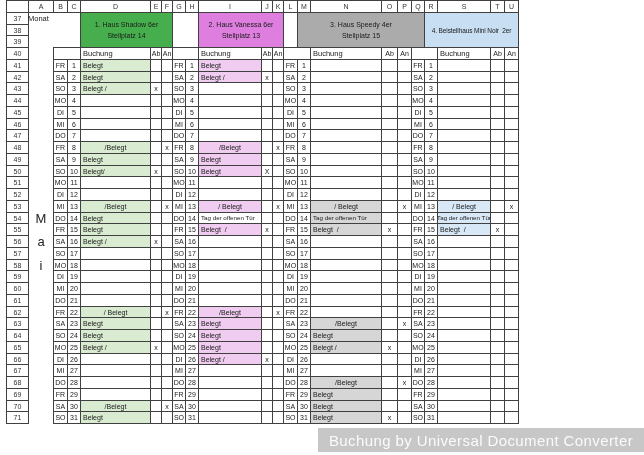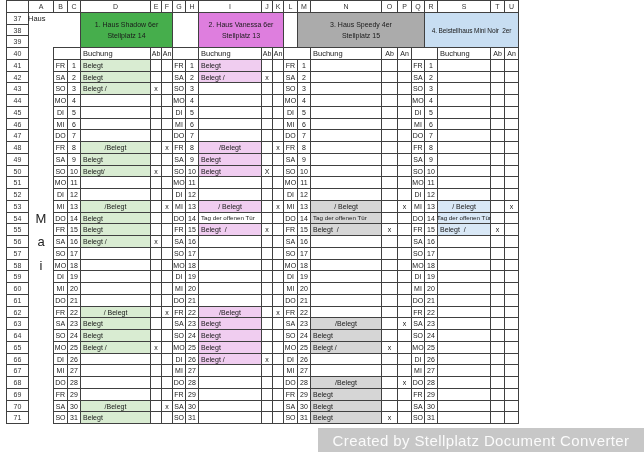--- a/index.html
+++ b/index.html
@@ -75,21 +75,21 @@
       <div class="cell hdr bd" style="left: 6px; top: 306px; width: 23px; height: 12px;">62</div>
       <div class="cell hdr bd" style="left: 6px; top: 317px; width: 23px; height: 13px;">63</div>
       <div class="cell hdr bd" style="left: 6px; top: 329px; width: 23px; height: 13px;">64</div>
       <div class="cell hdr bd" style="left: 6px; top: 341px; width: 23px; height: 13px;">65</div>
       <div class="cell hdr bd" style="left: 6px; top: 353px; width: 23px; height: 12px;">66</div>
       <div class="cell hdr bd" style="left: 6px; top: 364px; width: 23px; height: 13px;">67</div>
       <div class="cell hdr bd" style="left: 6px; top: 376px; width: 23px; height: 13px;">68</div>
       <div class="cell hdr bd" style="left: 6px; top: 388px; width: 23px; height: 13px;">69</div>
       <div class="cell hdr bd" style="left: 6px; top: 400px; width: 23px; height: 12px;">70</div>
       <div class="cell hdr bd" style="left: 6px; top: 411px; width: 23px; height: 13px;">71</div>
-      <div class="cell monat" style="left: 28px; top: 12px; width: 26px; height: 13px;">Haus</div>
+      <div class="cell monat" style="left: 28px; top: 12px; width: 26px; height: 13px;">Monat</div>
       <div class="cell mai" style="left: 28px; top: 212px; width: 26px; height: 12px;">M</div>
       <div class="cell mai" style="left: 28px; top: 235px; width: 26px; height: 13px;">a</div>
       <div class="cell mai" style="left: 28px; top: 259px; width: 26px; height: 12px;">i</div>
       <div class="cell htitle bd" style="left: 80px; top: 12px; width: 93px; height: 36px; background: rgb(70, 174, 76);"><div>1. Haus Shadow 6er</div><div>Stellplatz 14</div></div>
       <div class="cell bd" style="left: 53px; top: 47px; width: 28px; height: 13px;"></div>
       <div class="cell pad bd" style="left: 80px; top: 47px; width: 71px; height: 13px; justify-content: flex-start; font-size: 7.5px;">Buchung</div>
       <div class="cell bd" style="left: 150px; top: 47px; width: 12px; height: 13px;">Ab</div>
       <div class="cell bd" style="left: 161px; top: 47px; width: 12px; height: 13px;">An</div>
       <div class="cell dn bd" style="left: 53px; top: 59px; width: 15px; height: 13px;">FR</div>
       <div class="cell dn bd" style="left: 67px; top: 59px; width: 14px; height: 13px;">1</div>
@@ -720,14 +720,14 @@
       <div class="cell dn bd" style="left: 424px; top: 400px; width: 14px; height: 12px;">30</div>
       <div class="cell pad bkg bd" style="left: 437px; top: 400px; width: 54px; height: 12px; justify-content: flex-start;"></div>
       <div class="cell bd" style="left: 490px; top: 400px; width: 15px; height: 12px;"></div>
       <div class="cell bd" style="left: 504px; top: 400px; width: 15px; height: 12px;"></div>
       <div class="cell dn bd" style="left: 411px; top: 411px; width: 14px; height: 13px;">SO</div>
       <div class="cell dn bd" style="left: 424px; top: 411px; width: 14px; height: 13px;">31</div>
       <div class="cell pad bkg bd" style="left: 437px; top: 411px; width: 54px; height: 13px; justify-content: flex-start;"></div>
       <div class="cell bd" style="left: 490px; top: 411px; width: 15px; height: 13px;"></div>
       <div class="cell bd" style="left: 504px; top: 411px; width: 15px; height: 13px;"></div>
     </div>
-  <div id="watermark">Created by Stellplatz Document Converter</div>
+  <div id="watermark">Buchung by Universal Document Converter</div>
 </div>
 
 </body></html>

